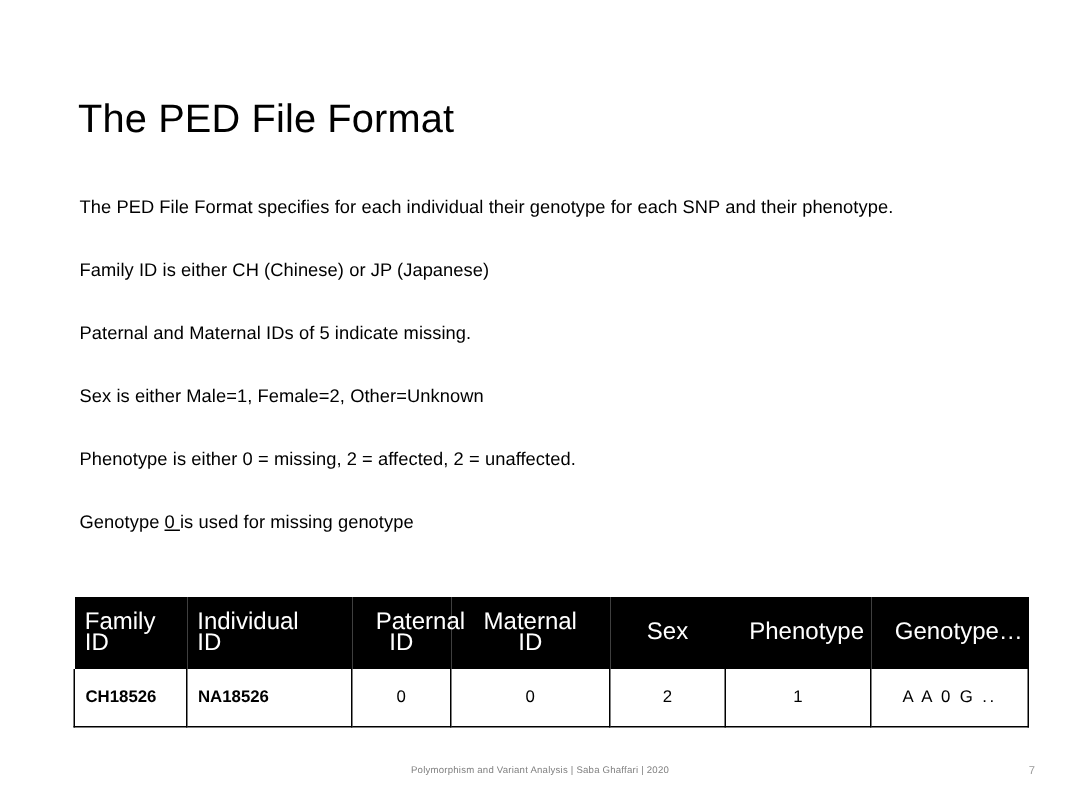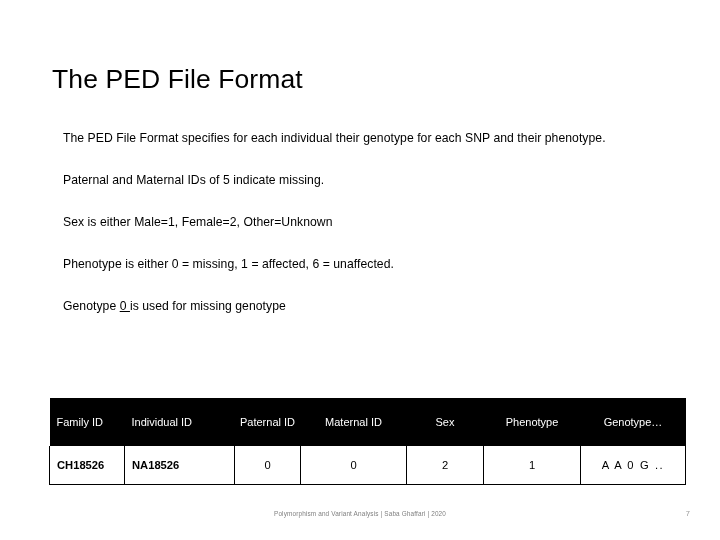--- a/index.html
+++ b/index.html
@@ -36,21 +36,21 @@
     line-height: 32px;
     font-weight: 400;
     letter-spacing: 0.1px;
     color: #000000;
     white-space: nowrap;
   }
 
   
   .body-block {
     position: absolute;
-    left: 63px;
+    left: 53px;
     top: 131px;
     width: 574px;
   }
   .para {
     font-size: 12.2px;
     line-height: 15.5px;
     color: #000000;
     margin: 0 0 26.5px 0;
     letter-spacing: 0.05px;
   }
@@ -80,24 +80,24 @@
   .ped-table col.c2 { width: 66px; }
   .ped-table col.c3 { width: 106px; }
   .ped-table col.c4 { width: 77px; }
   .ped-table col.c5 { width: 97px; }
   .ped-table col.c6 { width: 105px; }
 
   .ped-table thead th {
     background: #000000;
     color: #ffffff;
     font-weight: 400;
-    font-size: 11px;
+    font-size: 16px;
     line-height: 14px;
     height: 44px;
-    padding: 2px 4px;
+    padding: 2px 16px;
     text-align: center;
     vertical-align: middle;
     border: none;
   }
   .ped-table thead th.align-left {
     text-align: left;
     padding-left: 7px;
   }
 
   .ped-table tbody td {
@@ -149,26 +149,27 @@
 <body>
 
 <div class="slide">
 
   <div class="slide-title">The PED File Format</div>
 
   <div class="body-block">
 
     <p class="para first">The PED File Format specifies for each individual their genotype for each SNP and their phenotype.</p>
 
+    <p class="para">Family ID is either CH (Chinese) or JP (Japanese)</p>
 
     <p class="para">Paternal and Maternal IDs of 5 indicate missing.</p>
 
     <p class="para">Sex is either Male=1, Female=2, Other=Unknown</p>
 
-    <p class="para">Phenotype is either 0 = missing, 1 = affected, 6 = unaffected.</p>
+    <p class="para">Phenotype is either 0 = missing, 2 = affected, 2 = unaffected.</p>
 
     <p class="para"><span>Genotype </span><span class="u">0 </span><span>is used for missing genotype</span></p>
 
   </div>
 
   <table class="ped-table">
     <colgroup>
       <col class="c0">
         <col class="c1">
         <col class="c2">

